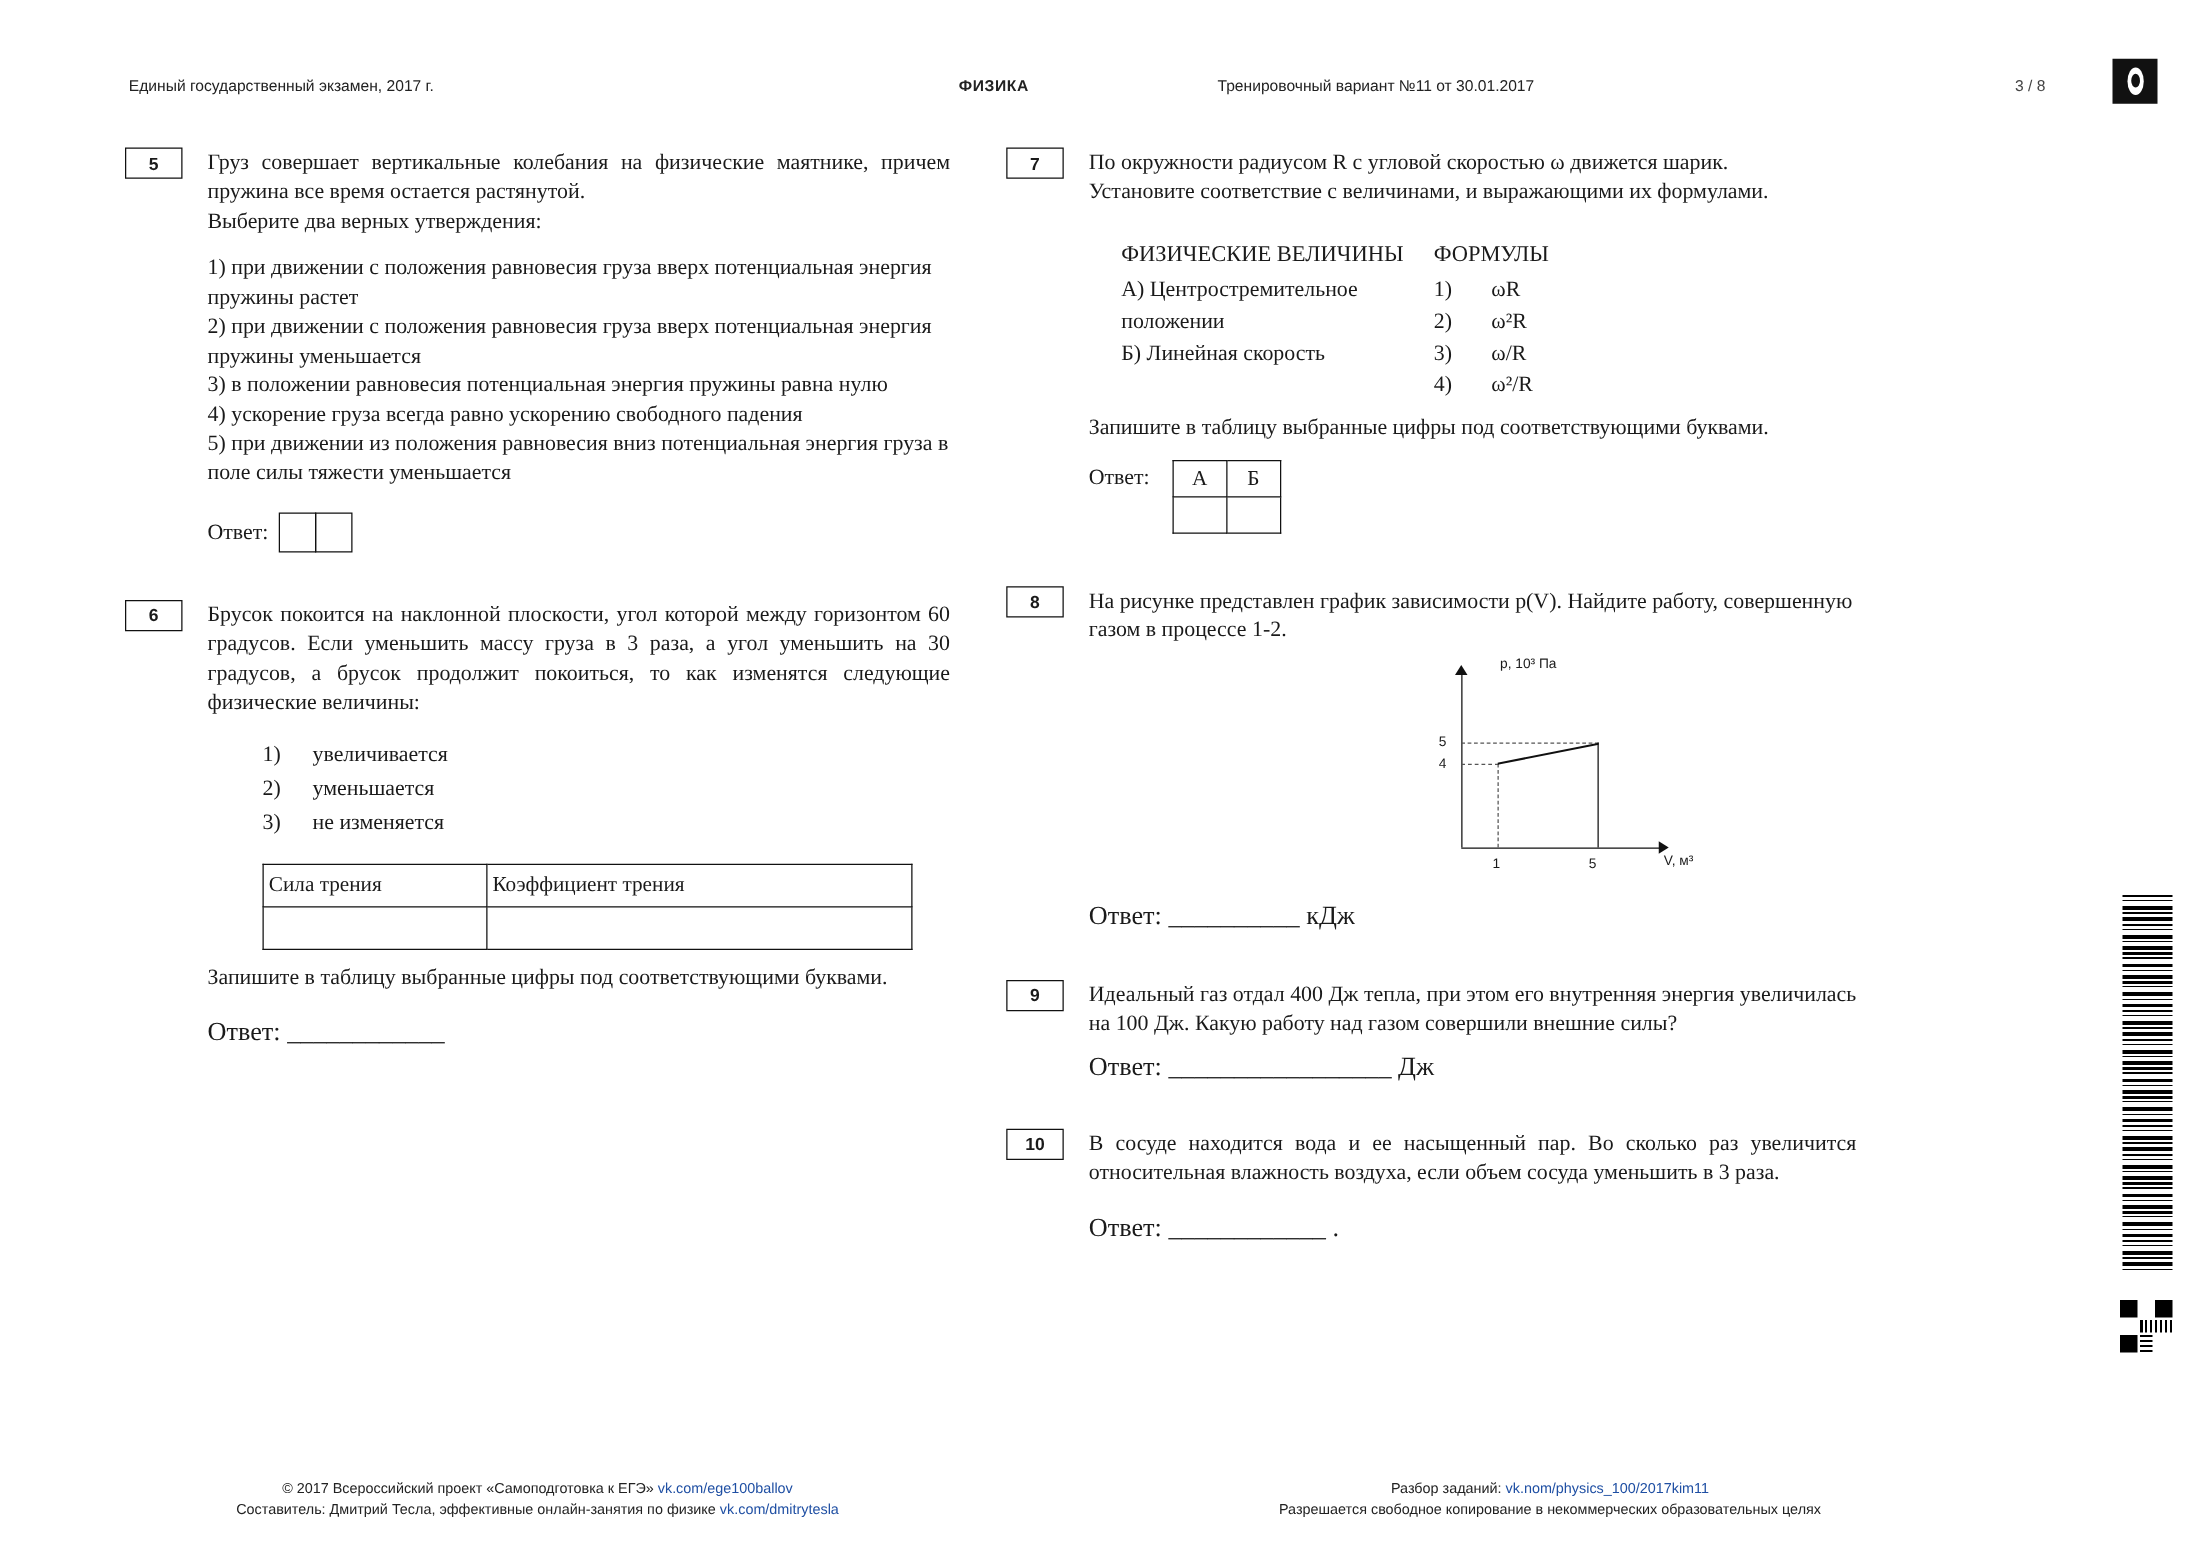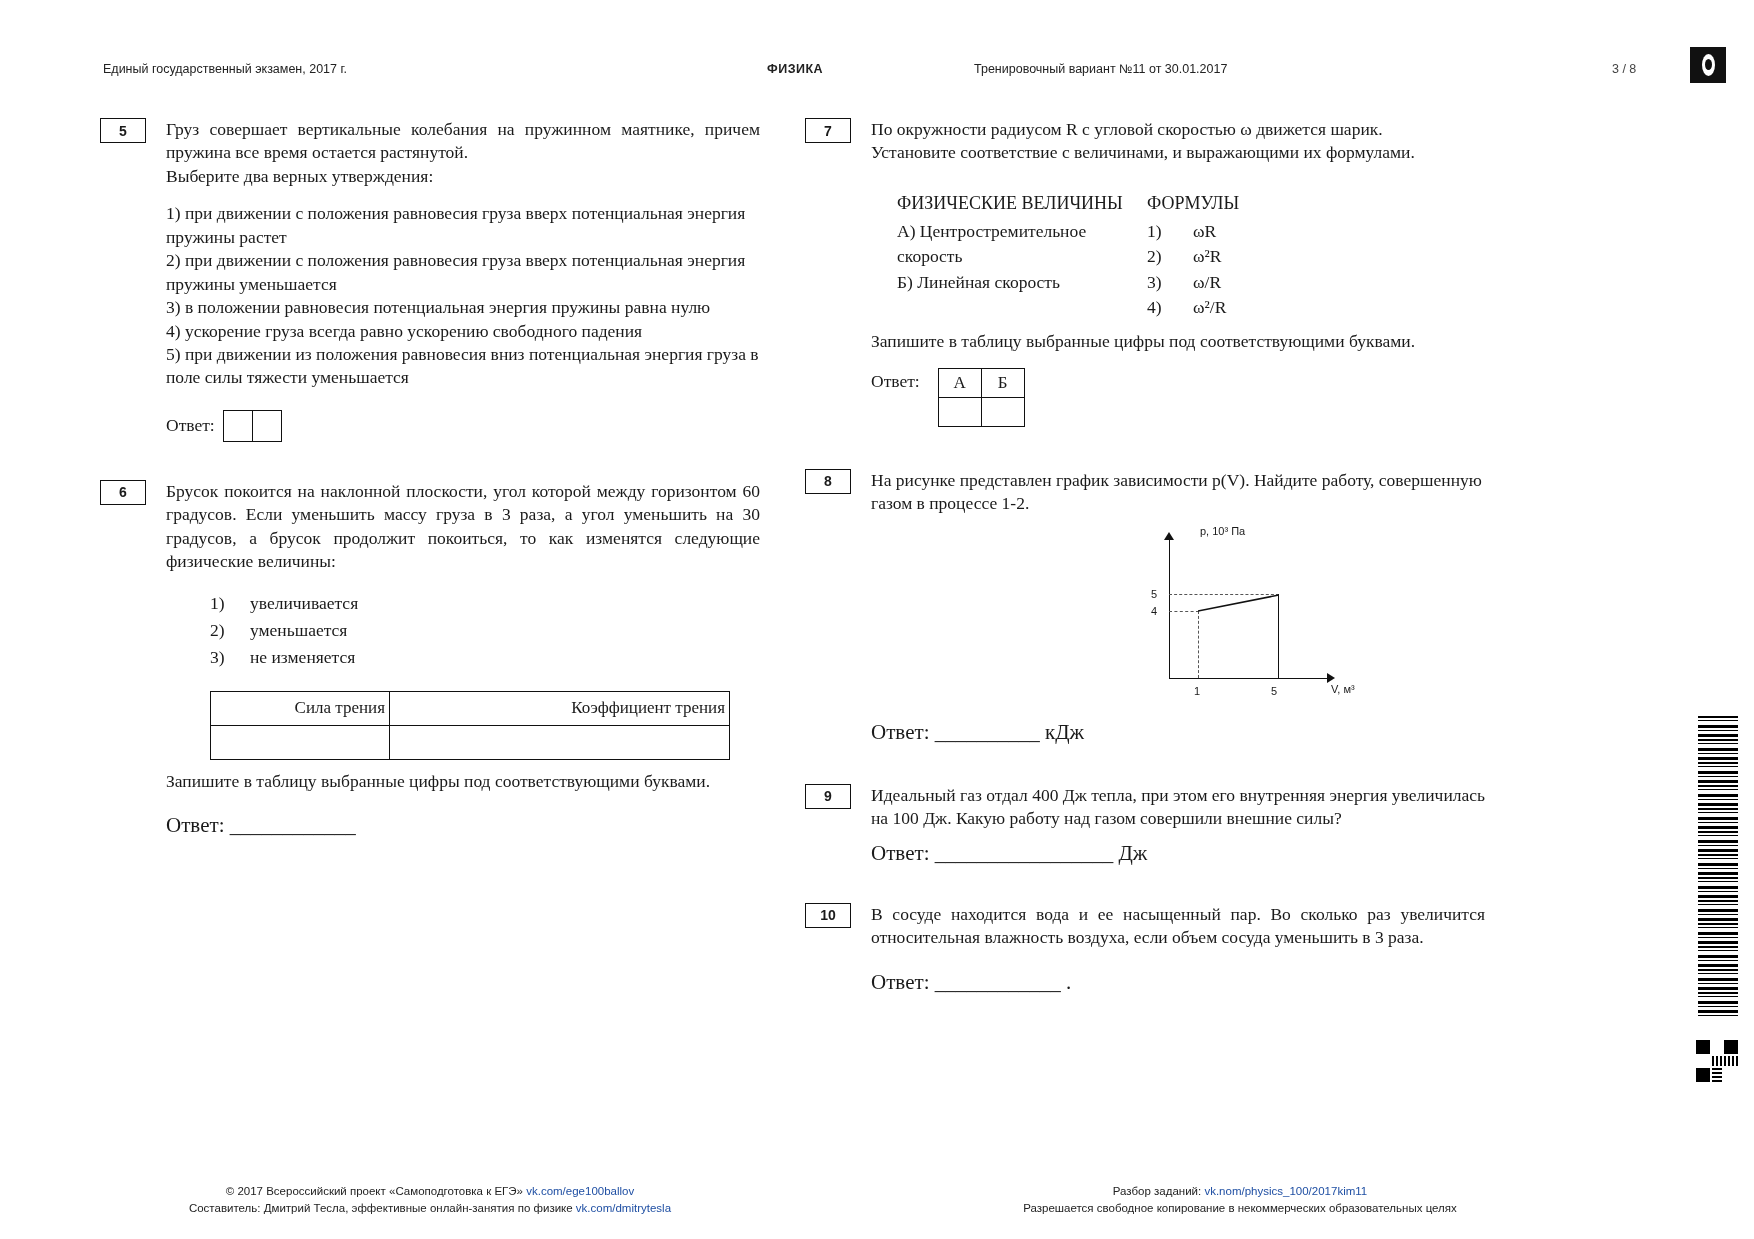--- a/index.html
+++ b/index.html
@@ -157,21 +157,21 @@
   table.grid {
     border-collapse: collapse;
     margin-top: 20px;
     margin-left: 44px;
     width: 520px;
     font-size: 17px;
   }
   table.grid td {
     border: 1.5px solid #111;
     height: 29px;
-    text-align: right;
+    text-align: left;
     padding: 2px 4px;
     font-family: Liberation Serif, serif;
   }
   table.grid td.c1 { width: 170px; }
 
   .note { margin-top: 10px; font-size: 17.5px; }
   .ans-underscore { margin-top: 18px; font-size: 21px; }
 
   
   .two-cols-head {
@@ -251,21 +251,21 @@
 
   <div class="side-title">ТРЕНИРОВОЧНЫЙ КИМ № 031601</div>
   <div class="barcode" id="barcode-1"></div>
   <div class="qr"></div>
 
   <div class="col-left">
 
     <div class="task">
       <div class="qnum">5</div>
       <div class="qbody">
-        <p class="p just">Груз совершает вертикальные колебания на пружинном маятнике, причем пружина все время остается растянутой.</p>
+        <p class="p just">Груз совершает вертикальные колебания на физические маятнике, причем пружина все время остается растянутой.</p>
         <p class="p">Выберите два верных утверждения:</p>
         <div class="gap"></div>
         <p class="p">1) при движении с положения равновесия груза вверх потенциальная энергия пружины растет</p>
         <p class="p">2) при движении с положения равновесия груза вверх потенциальная энергия пружины уменьшается</p>
         <p class="p">3) в положении равновесия потенциальная энергия пружины равна нулю</p>
         <p class="p">4) ускорение груза всегда равно ускорению свободного падения</p>
         <p class="p">5) при движении из положения равновесия вниз потенциальная энергия груза в поле силы тяжести уменьшается</p>
 
         <div class="answer-row">
           <span>Ответ:</span>
@@ -330,21 +330,21 @@
         <p class="p">Установите соответствие с величинами, и выражающими их формулами.</p>
 
         <div class="two-cols-head">
           <div class="a">ФИЗИЧЕСКИЕ ВЕЛИЧИНЫ</div>
           <div>ФОРМУЛЫ</div>
         </div>
 
         <div class="formula-wrap">
           <div class="fw-left">
             <div>А) Центростремительное</div>
-            <div>скорость</div>
+            <div>положении</div>
             <div>Б) Линейная скорость</div>
           </div>
           <div class="fw-right">
             <div class="fr">
               <span class="idx">1)</span>
               <span>ωR</span>
             </div>
             <div class="fr">
               <span class="idx">2)</span>
               <span>ω²R</span>

